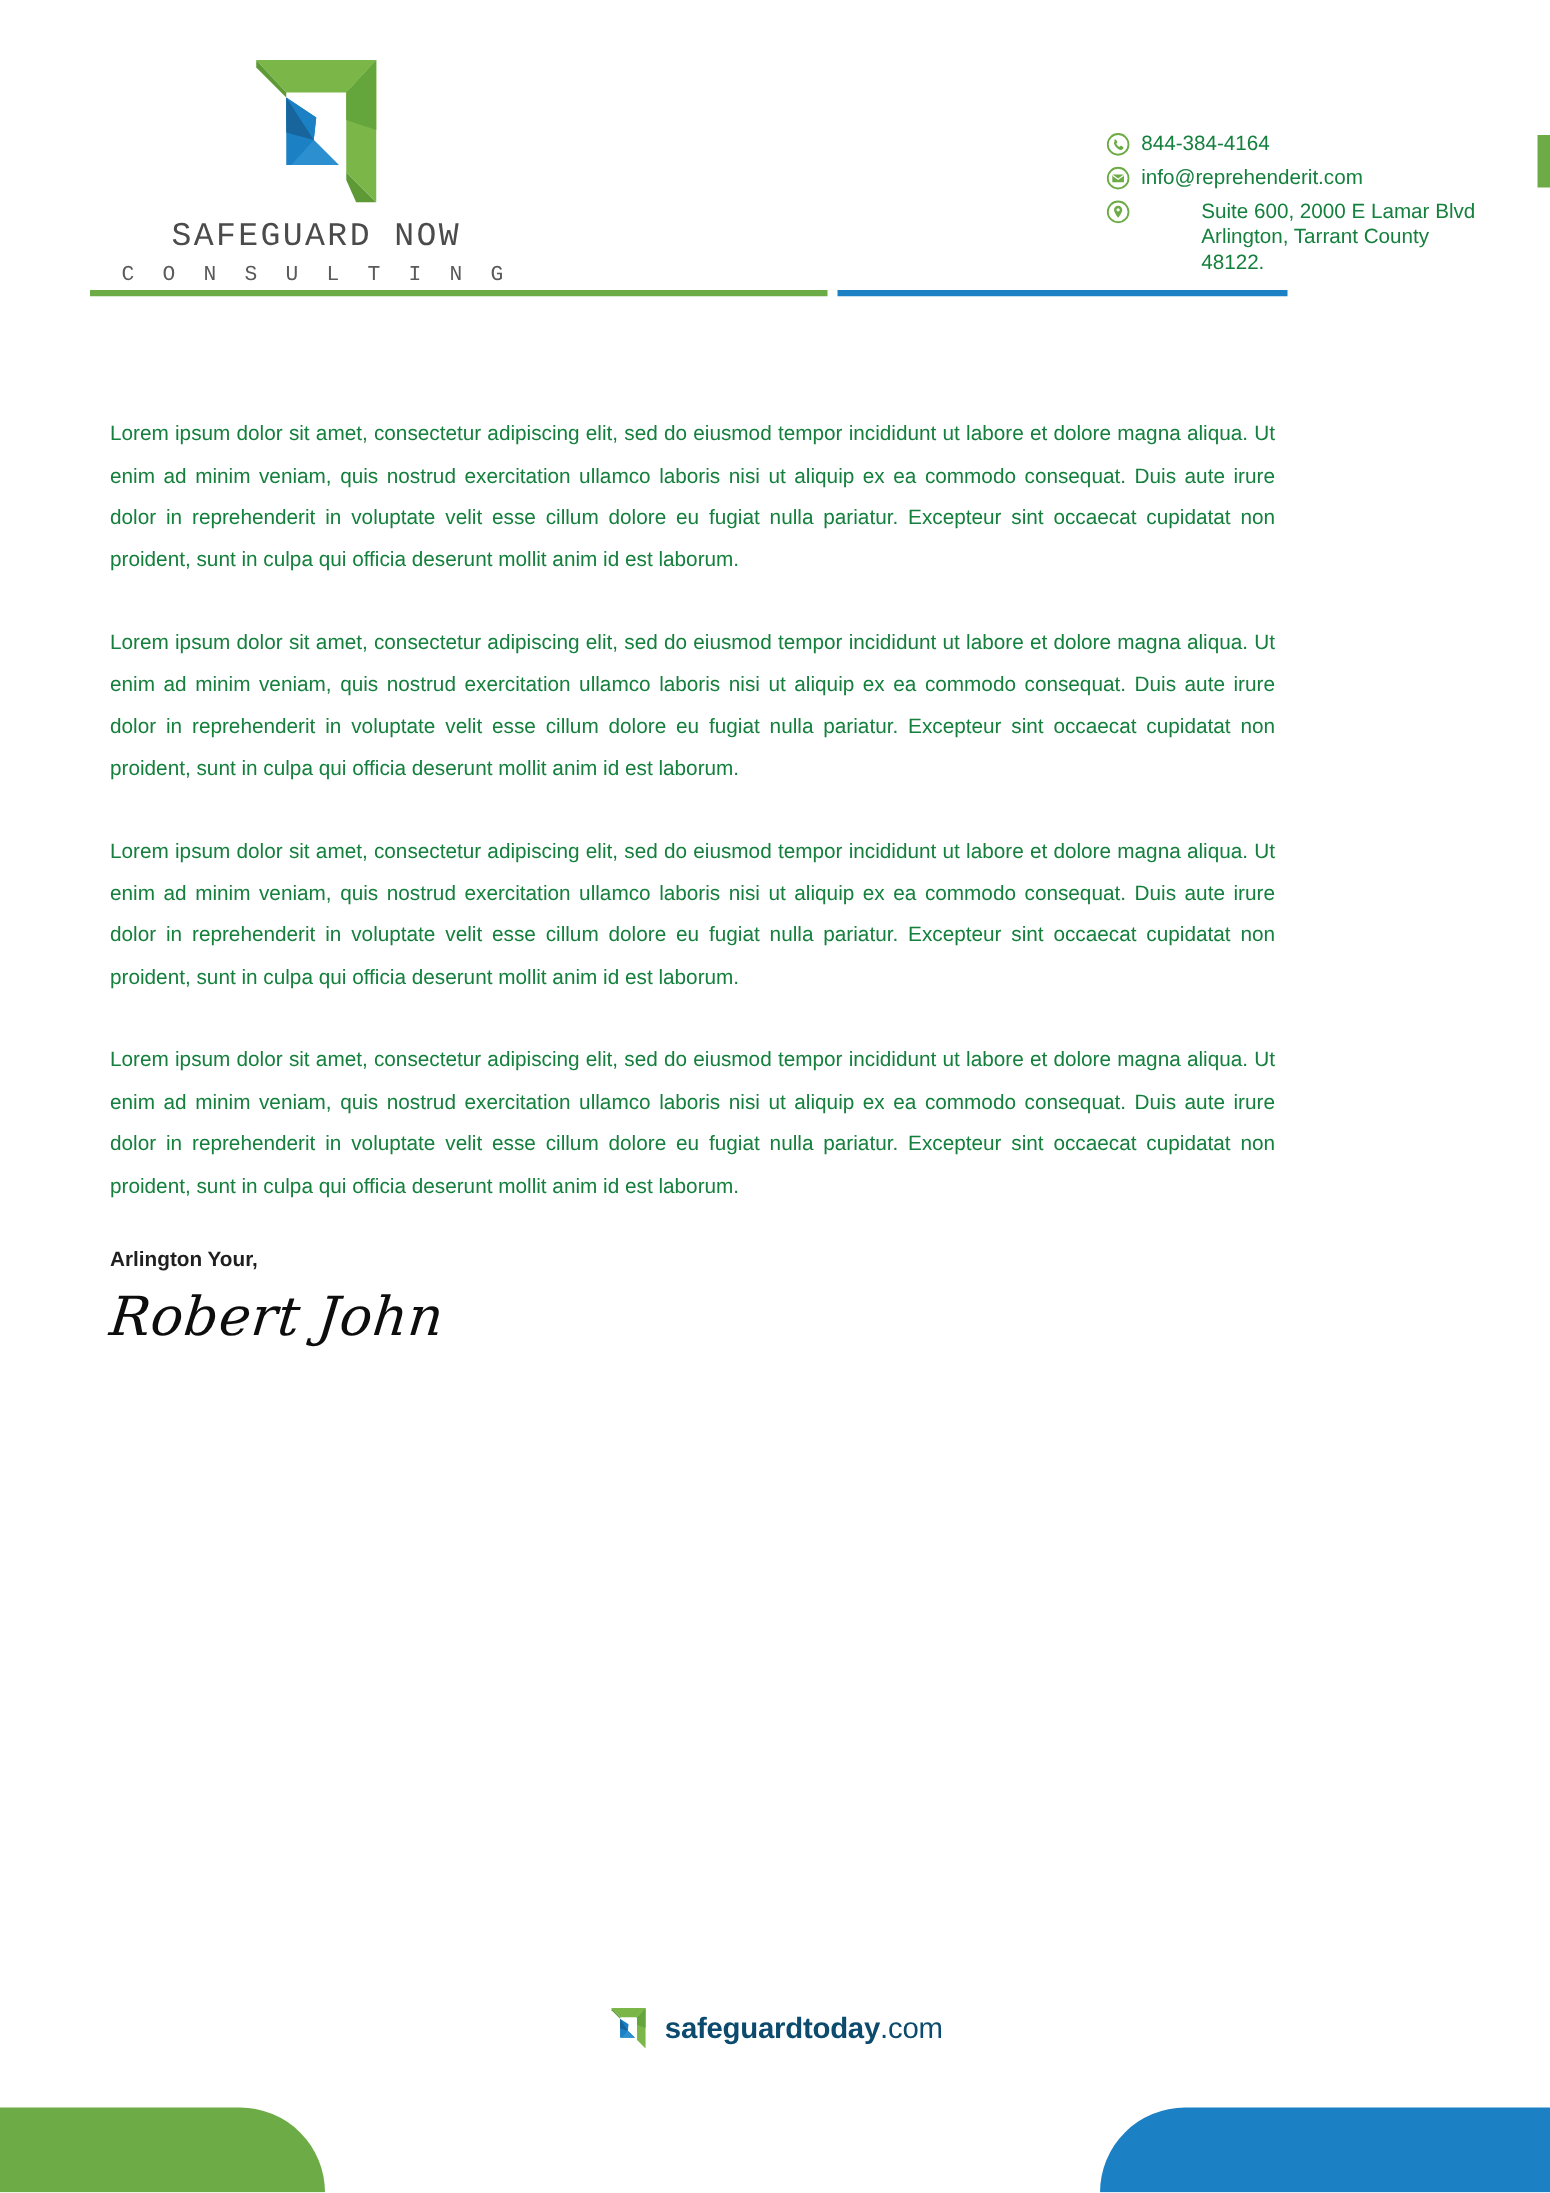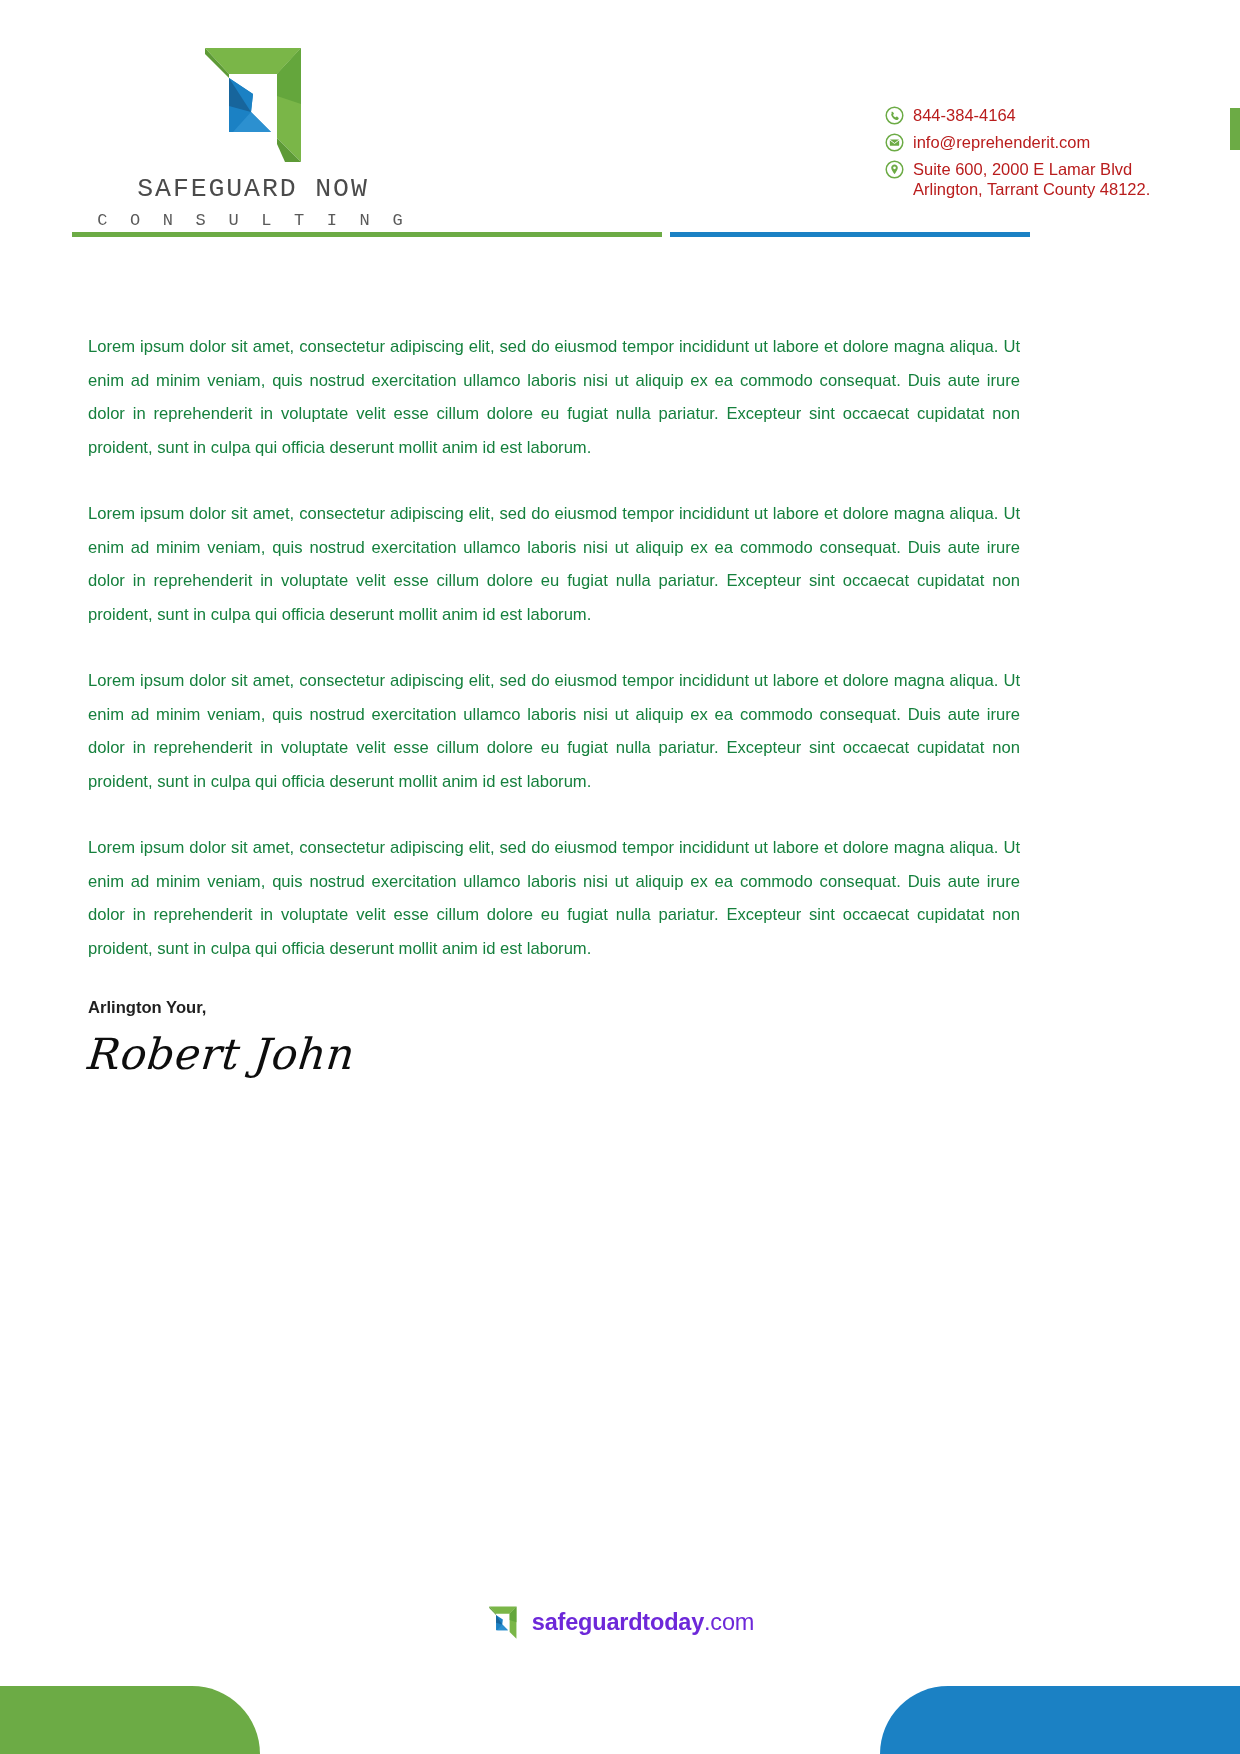--- a/index.html
+++ b/index.html
@@ -68,33 +68,33 @@
     top: 105px;
     width: 300px;
   }
 
   .contact-row {
     display: flex;
     align-items: flex-start;
     margin-bottom: 7px;
   }
 
-  .contact-row:last-child { margin-bottom: 0; }
+  .contact-row:last-child { margin-bottom: 0; gap: 48px; }
 
   .c-icon {
     flex: 0 0 auto;
     width: 19px;
     height: 19px;
     margin-right: 9px;
     margin-top: 1px;
   }
 
   .c-text {
     font-size: 16.5px;
-    color: #b91c1c;
+    color: #15803d;
     line-height: 1.22;
     font-family: "Liberation Sans", sans-serif;
   }
 
   
   .bar-green {
     position: absolute;
     left: 72px;
     top: 232px;
     width: 590px;
@@ -186,21 +186,21 @@
 
   .footer-logo {
     width: 34px;
     height: 34px;
     margin-right: 12px;
     display: block;
   }
 
   .footer-text {
     font-size: 23.5px;
-    color: #6d28d9;
+    color: #0c4a6e;
     letter-spacing: -0.2px;
   }
 
   .footer-text b { font-weight: bold; }
   .footer-text span { font-weight: normal; }
 
   .corner-green {
     position: absolute;
     left: 0;
     bottom: 0;

